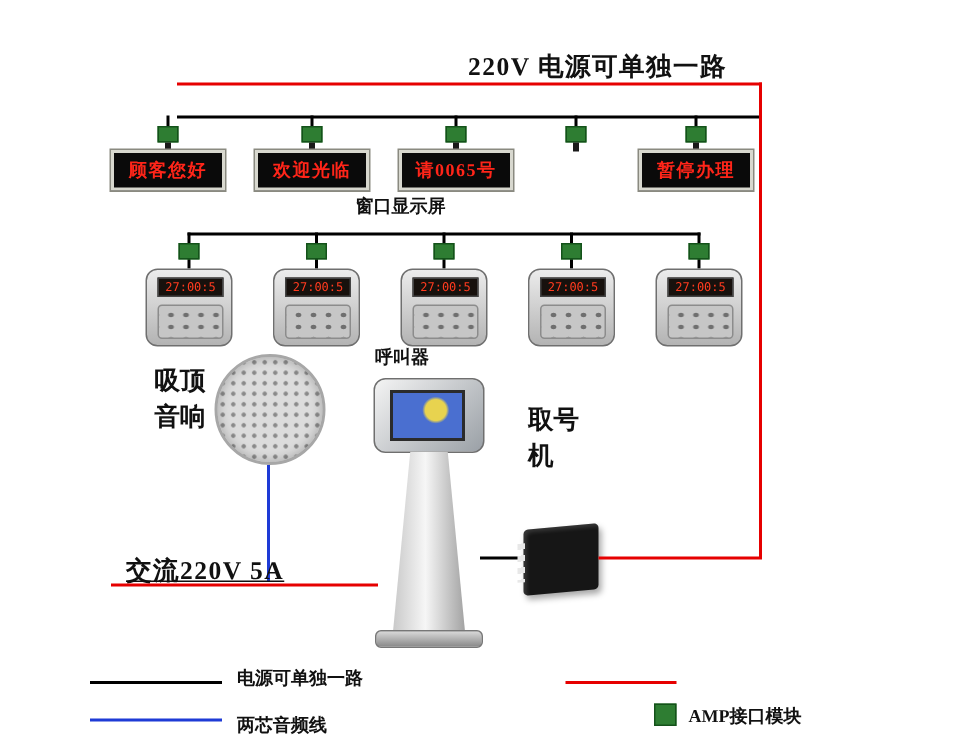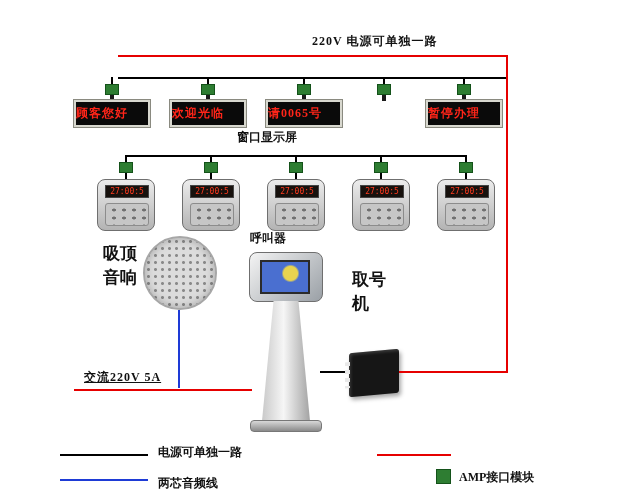--- a/index.html
+++ b/index.html
@@ -4,28 +4,28 @@
 <style>
   html,body{margin:0;padding:0;background:#ffffff;}
   .canvas{position:relative;width:640px;height:502px;background:#ffffff;overflow:hidden;
           font-family:"Liberation Serif", serif;color:#111;}
   .h-line{position:absolute;height:2px;}
   .v-line{position:absolute;width:2px;}
   .black{background:#000000;}
   .red{background:#e60000;}
   .blue{background:#1e3bd6;}
   .label{position:absolute;font-weight:bold;font-size:12px;white-space:nowrap;}
-  .label-lg{font-size:12px;letter-spacing:1px;}
+  .label-lg{font-size:17px;letter-spacing:1px;}
   .vlabel{position:absolute;font-weight:bold;font-size:17px;line-height:24px;width:40px;}
   
   .connector{position:absolute;width:14px;height:11px;background:#2e7d32;border:1px solid #14521a;box-sizing:border-box;}
   .pin{position:absolute;width:4px;height:6px;background:#1a1a1a;}
   
   .led{position:absolute;width:76px;height:27px;background:#0a0a0a;border:2px solid #d8d8cf;
-       box-shadow:0 0 0 1px #8a8a80;box-sizing:border-box;display:flex;align-items:center;}
+       box-shadow:0 0 0 1px #8a8a80;box-sizing:border-box;display:flex;align-items:center;justify-content:center;}
   .led span{color:#ff2519;font-size:12px;font-weight:bold;letter-spacing:1px;}
   
   .caller{position:absolute;width:58px;height:52px;background:linear-gradient(#ececec,#b3b3b3);
           border:1px solid #6f6f6f;border-radius:8px;box-sizing:border-box;padding-left:36px;}
   .caller .screen{position:absolute;top:5px;left:7px;width:44px;height:13px;background:#17110d;
           border:1px solid #444;box-sizing:border-box;color:#ff3b1f;
           font-family:"DejaVu Sans Mono", monospace;font-size:8px;line-height:11px;text-align:center;overflow:hidden;}
   .caller .keypad{position:absolute;top:23px;left:7px;width:44px;height:23px;background:#c6c6c6;
           border:1px solid #8c8c8c;border-radius:3px;box-sizing:border-box;
           background-image:radial-gradient(#6f6f6f 1.6px, rgba(0,0,0,0) 2.2px);background-size:10px 8px;background-position:3px 2px;}

